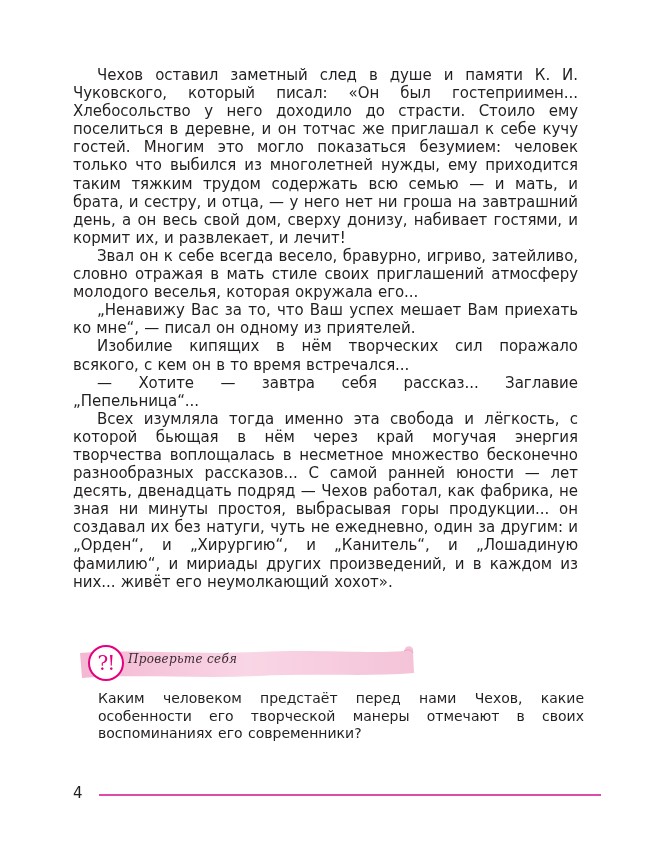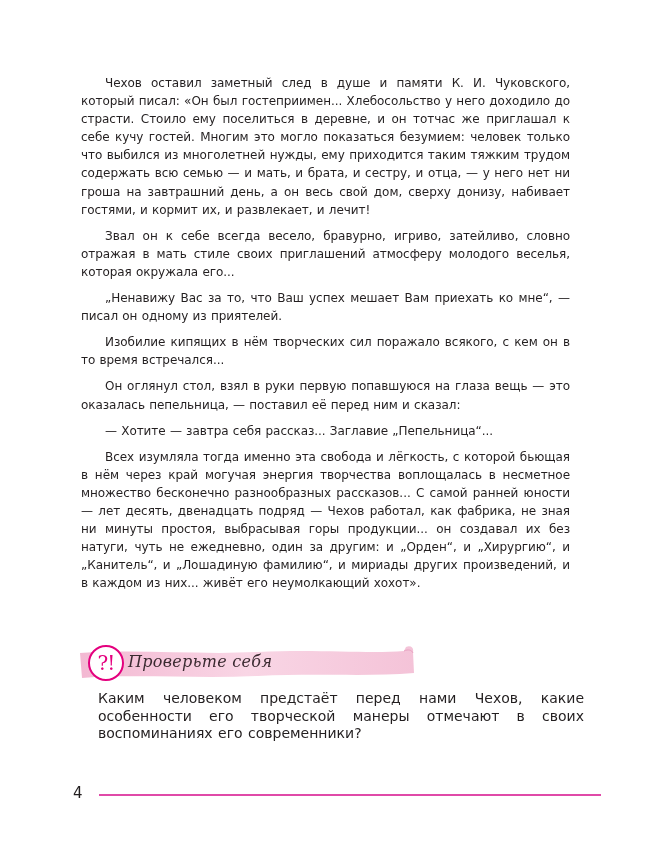--- a/index.html
+++ b/index.html
@@ -15,22 +15,22 @@
       font-family: "DejaVu Sans", "Liberation Sans", sans-serif;
       color: #231f20;
     }
     .page-body {
       position: absolute;
       left: 73px;
       top: 66px;
       width: 505px;
     }
     .para {
-      margin: 8px;
-      font-size: 12px;
+      margin: 0;
+      font-size: 15px;
       line-height: 18.1px;
       text-align: justify;
       text-indent: 24px;
       letter-spacing: -0.05px;
       word-spacing: 0.5px;
       hyphens: manual;
     }
     .banner {
       position: absolute;
       left: 78px;
@@ -58,21 +58,21 @@
       line-height: 32px;
       text-align: center;
       letter-spacing: -1px;
     }
     .banner-title {
       position: absolute;
       left: 50px;
       top: 9px;
       font-family: "DejaVu Serif", "Liberation Serif", serif;
       font-style: italic;
-      font-size: 16px;
+      font-size: 12px;
       color: #3a2a30;
       letter-spacing: 0.3px;
     }
     .question {
       position: absolute;
       left: 98px;
       top: 690px;
       width: 486px;
       margin: 0;
       font-size: 14px;
@@ -104,21 +104,20 @@
     }
   </style>
 </head>
 <body>
 
 <div class="page-body">
   <p class="para">Чехов оставил заметный след в душе и памяти К. И. Чуковского, который писал: «Он был гостеприимен... Хлебосольство у него доходило до страсти. Стоило ему поселиться в деревне, и он тотчас же приглашал к себе кучу гостей. Многим это могло показаться безумием: человек только что выбился из многолетней нужды, ему приходится таким тяжким трудом содержать всю семью — и мать, и брата, и сестру, и отца, — у него нет ни гроша на завтрашний день, а он весь свой дом, сверху донизу, набивает гостями, и кормит их, и развлекает, и лечит!</p>
   <p class="para">Звал он к себе всегда весело, бравурно, игриво, затейливо, словно отражая в мать стиле своих приглашений атмосферу молодого веселья, которая окружала его...</p>
   <p class="para">„Ненавижу Вас за то, что Ваш успех мешает Вам приехать ко мне“, — писал он одному из приятелей.</p>
   <p class="para">Изобилие кипящих в нём творческих сил поражало всякого, с кем он в то время встречался...</p>
-  <p class="para">Он оглянул стол, взял в руки первую попавшуюся на глаза вещь — это оказалась пепельница, — поставил её перед ним и сказал:</p>
   <p class="para">— Хотите — завтра себя рассказ... Заглавие „Пепельница“...</p>
   <p class="para">Всех изумляла тогда именно эта свобода и лёгкость, с которой бьющая в нём через край могучая энергия творчества воплощалась в несметное множество бесконечно разнообразных рассказов... С самой ранней юности — лет десять, двенадцать подряд — Чехов работал, как фабрика, не зная ни минуты простоя, выбрасывая горы продукции... он создавал их без натуги, чуть не ежедневно, один за другим: и „Орден“, и „Хирургию“, и „Канитель“, и „Лошадиную фамилию“, и мириады других произведений, и в каждом из них... живёт его неумолкающий хохот».</p>
 </div>
 
 <div class="banner">
   <svg class="ribbon" width="340" height="40" viewBox="0 0 340 40">
     <defs>
       <linearGradient id="rg" x1="0" y1="0" x2="1" y2="0">
         <stop offset="0" stop-color="#f3b8d2"></stop>
         <stop offset="0.5" stop-color="#f9d6e5"></stop>

